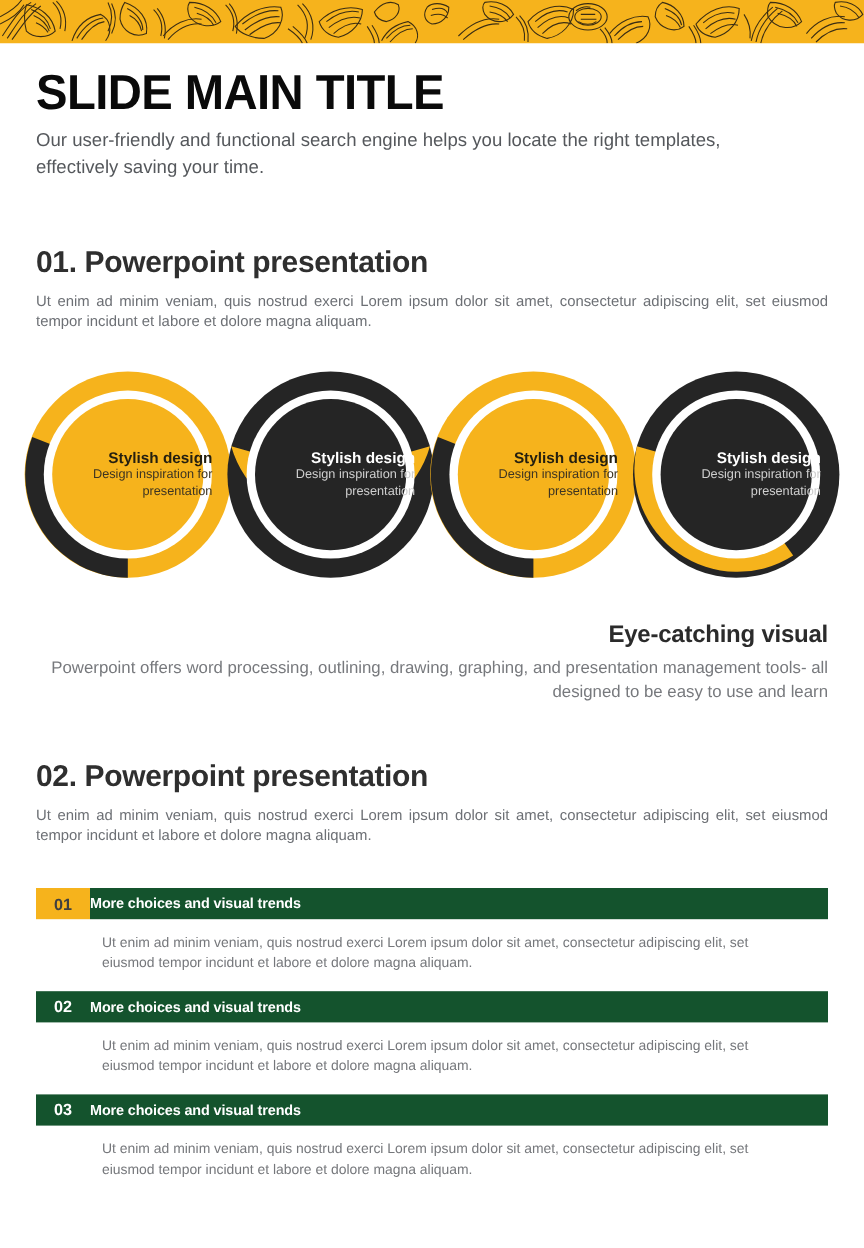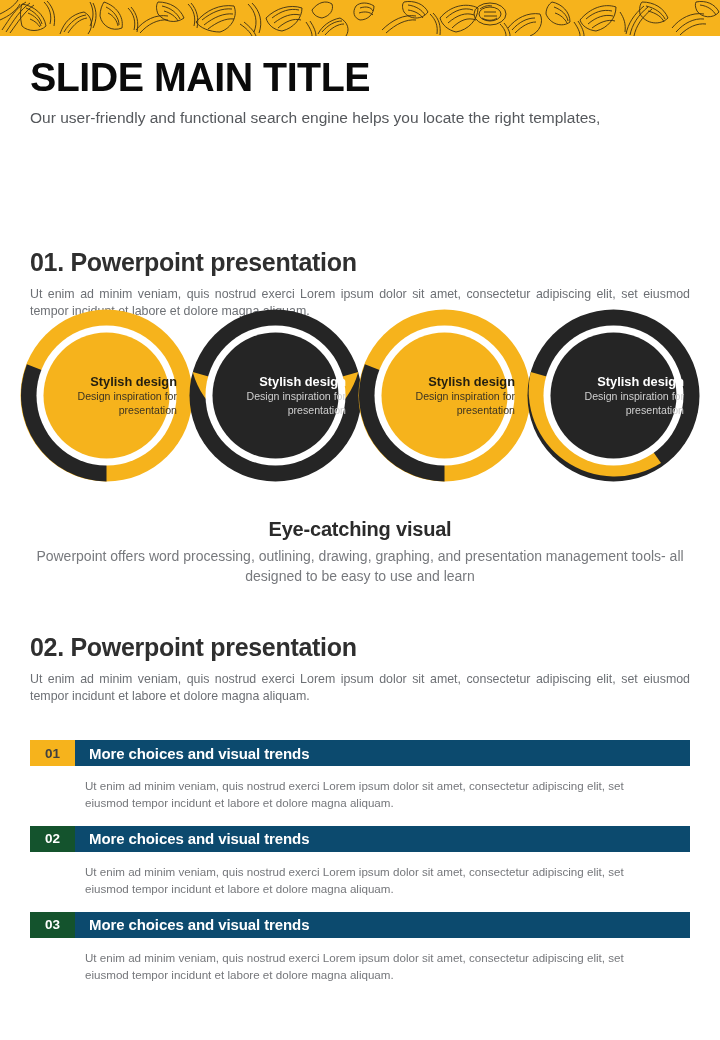--- a/index.html
+++ b/index.html
@@ -51,21 +51,21 @@
     line-height:1.1;
   }
   .section-para {
     margin-top:9px;
     font-size:12.4px;
     line-height:1.45;
     color:#6d7075;
     text-align:justify;
   }
 
-  #sec1 { position:absolute; left:30px; top:206px; width:660px;margin-top:43px; }
+  #sec1 { position:absolute; left:30px; top:206px; width:660px; }
   #sec2 { position:absolute; left:30px; top:634px; width:660px; }
 
   
   .circles {
     position:absolute;
     left:14px; top:303px;
     width:692px; height:185px;
   }
   .circle-wrap {
     position:absolute;
@@ -84,21 +84,21 @@
   }
   .c-title { font-size:12.8px; font-weight:bold; line-height:1.25; }
   .c-body  { font-size:10.6px; line-height:1.3; margin-top:1px; }
 
   .light .c-title { color:#241f10; }
   .light .c-body  { color:#3d3422; }
   .dark  .c-title { color:#ffffff; }
   .dark  .c-body  { color:#cfcfcf; }
 
   
-  .caption { position:absolute; left:30px; top:518px; width:660px; text-align:center; }
+  .caption { position:absolute; left:30px; top:518px; width:660px; text-align:right; }
   .caption-title {
     font-size:20px; font-weight:bold; color:#2b2b2b; letter-spacing:-0.2px;
   }
   .caption-body {
     margin-top:5px;
     font-size:14px; line-height:1.45; color:#77797d;
   }
 
   
   .list { position:absolute; left:30px; top:740px; width:660px; }
@@ -106,24 +106,23 @@
   .row-bar { display:flex; height:26px; width:660px; }
   .row-num {
     width:45px; height:26px;
     display:flex; align-items:center; justify-content:center;
     font-size:13.5px; font-weight:bold;
     flex:0 0 45px;
   }
   .num-yellow { background:#F6B31C; color:#404040; }
   .num-dark   { background:#14532d; color:#ffffff; }
   .row-head {
-    flex:1; background:#0c4a6e;
+    flex:1; background:#14532d;
     display:flex; align-items:center;
-    padding-left:14px;
-    font-size:15px; font-weight:bold; color:#ffffff;
+    font-size:12px; font-weight:bold; color:#ffffff;
     letter-spacing:-0.1px;
   }
   .row-body {
     margin-top:11px;
     margin-left:55px;
     width:560px;
     font-size:11.6px; line-height:1.5; color:#75777b;
   }
 </style>
 </head>
@@ -185,20 +184,21 @@
       <path d="M574,22 C578,28 580,32 580,36 M578,21 C582,27 584,32 584,36"></path>
       <path d="M620,12 C624,18 626,24 625,32"></path>
     </g>
   </svg>
 </div>
 
 <div class="head">
   <div class="slide-title">SLIDE MAIN TITLE</div>
   <div class="slide-sub">
     <span>Our user-friendly and functional  search engine helps you locate the right templates,</span><br>
+    <span>effectively saving your time.</span>
   </div>
 </div>
 
 <div id="sec1">
   <div class="section-title">01. Powerpoint presentation</div>
   <div class="section-para">Ut enim ad minim veniam, quis nostrud exerci  Lorem ipsum dolor sit amet, consectetur adipiscing elit, set eiusmod tempor incidunt et labore et dolore magna aliquam.</div>
 </div>
 
 <div class="circles">
 

